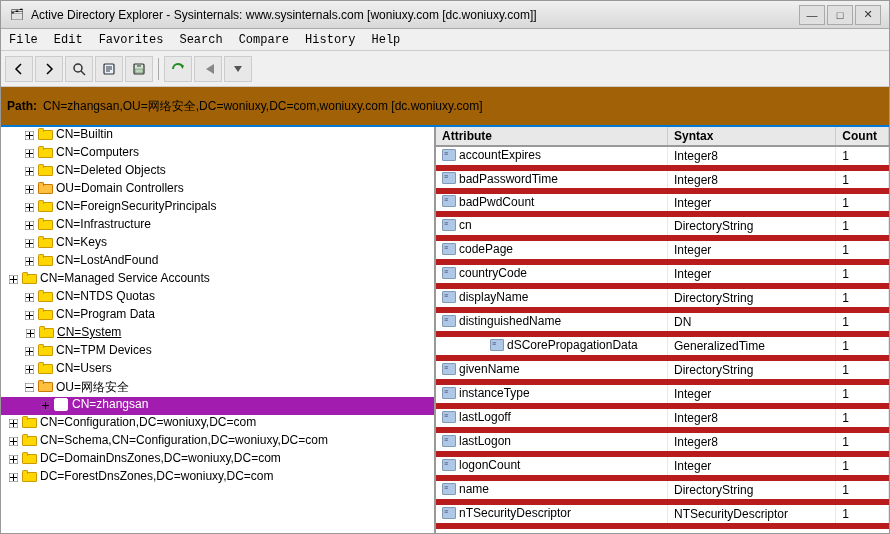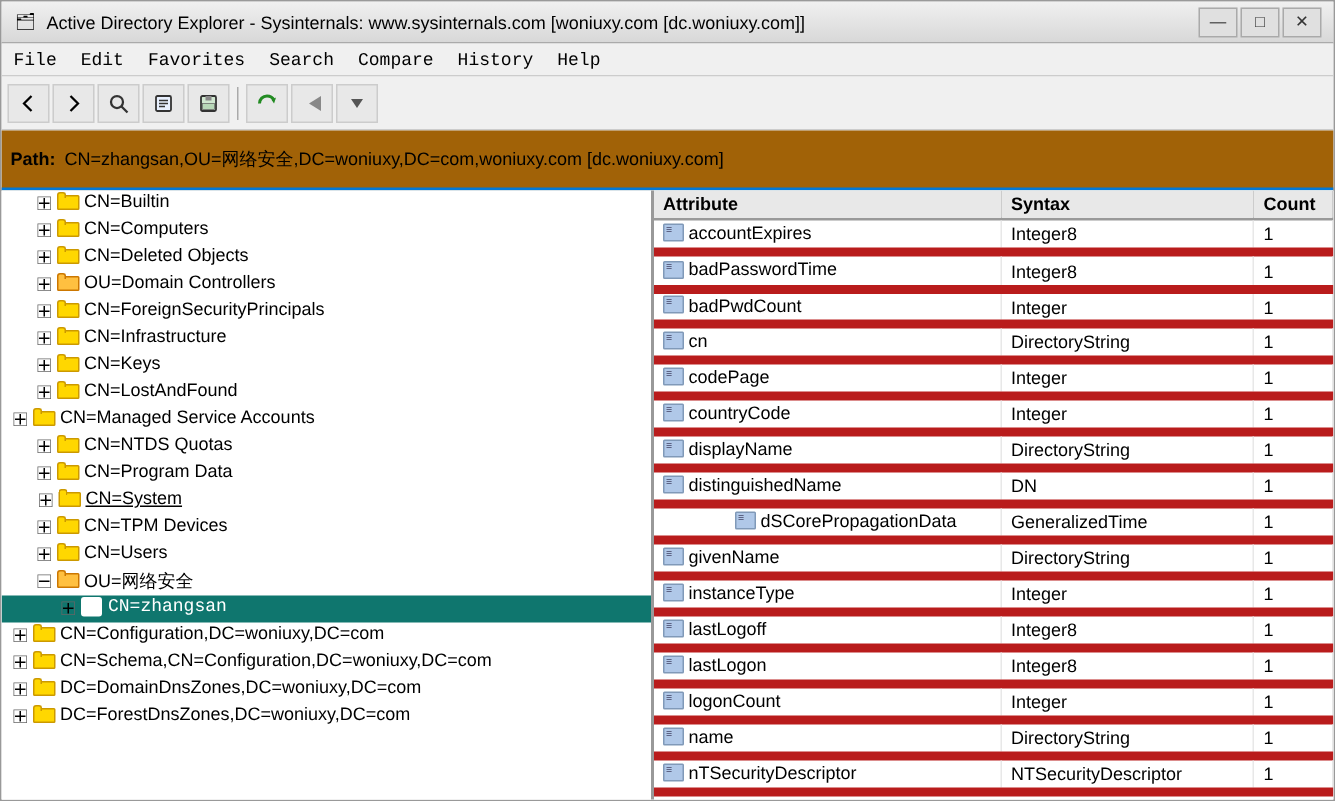--- a/index.html
+++ b/index.html
@@ -136,21 +136,21 @@
     .tree-panel::-webkit-scrollbar-track { background: #f0f0f0; }
     .tree-panel::-webkit-scrollbar-thumb { background: #c0c0c0; border: 1px solid #aaa; }
 
     .tree-item {
       display: flex;
       height: 18px;
       padding-left: 4px;
       cursor: pointer;
       white-space: nowrap;
     }
-    .tree-item.selected { background: #0f766e; color: white; font-family: Liberation Mono, monospace; }
+    .tree-item.selected { background: #a21caf; color: white; }
     .tree-item.selected .tree-icon { filter: brightness(10); }
 
     .expand-btn {
       width: 16px;
       height: 16px;
       display: inline-flex;
       align-items: center;
       justify-content: center;
       font-size: 9px;
       color: #555;
@@ -625,21 +625,21 @@
             <td><span style="display:inline-flex;align-items:center;gap:3px;">
     <span style="display:inline-block;width:14px;height:12px;background:#b0c8e8;border:1px solid #8099b8;border-radius:1px;flex-shrink:0;position:relative;">
       <span style="position:absolute;top:0px;left:1px;font-size:7px;color:#446;line-height:1;">≡</span>
     </span>
     <span>accountExpires</span>
   </span></td>
             <td>Integer8</td>
             <td>1</td>
           </tr>
           <tr>
-            <td><span style="display:inline-flex;align-items:flex-end;gap:3px;">
+            <td><span style="display:inline-flex;align-items:flex-start;gap:3px;">
     <span style="display:inline-block;width:14px;height:12px;background:#b0c8e8;border:1px solid #8099b8;border-radius:1px;flex-shrink:0;position:relative;">
       <span style="position:absolute;top:0px;left:1px;font-size:7px;color:#446;line-height:1;">≡</span>
     </span>
     <span>badPasswordTime</span>
   </span></td>
             <td>Integer8</td>
             <td>1</td>
           </tr>
           <tr>
             <td><span style="display:inline-flex;gap:3px;">

